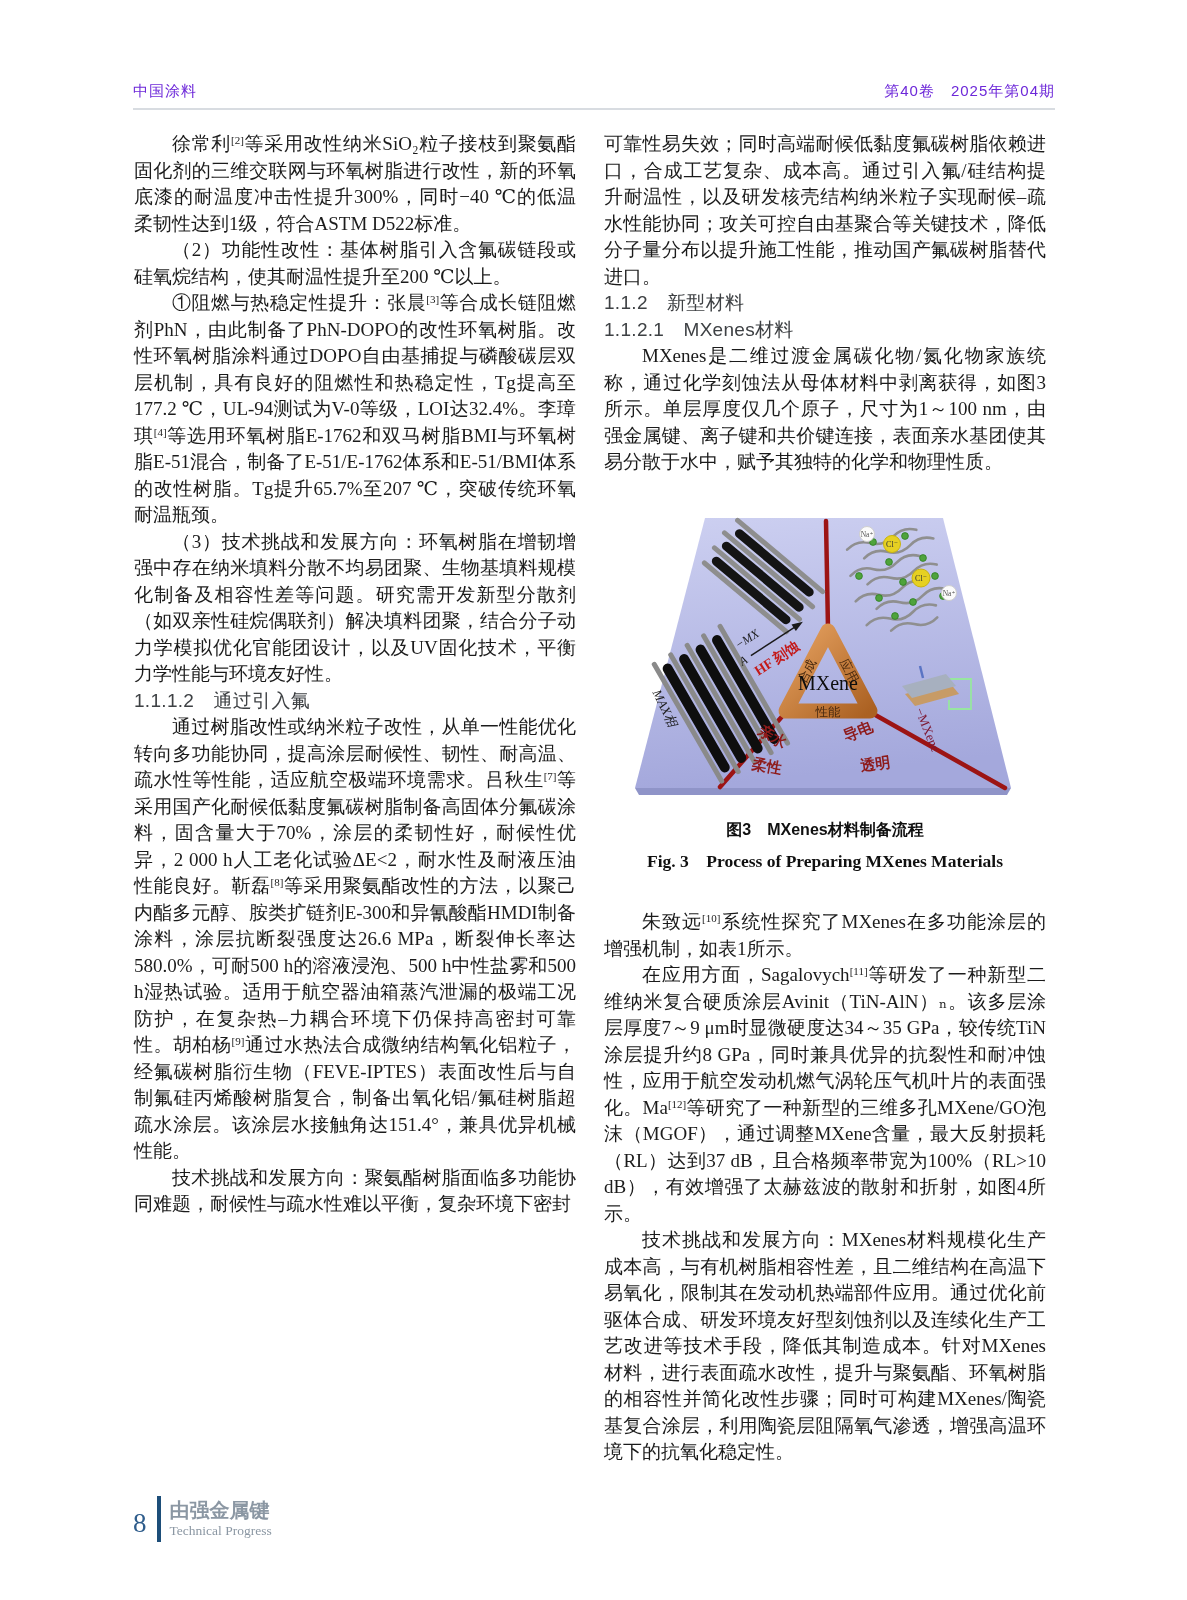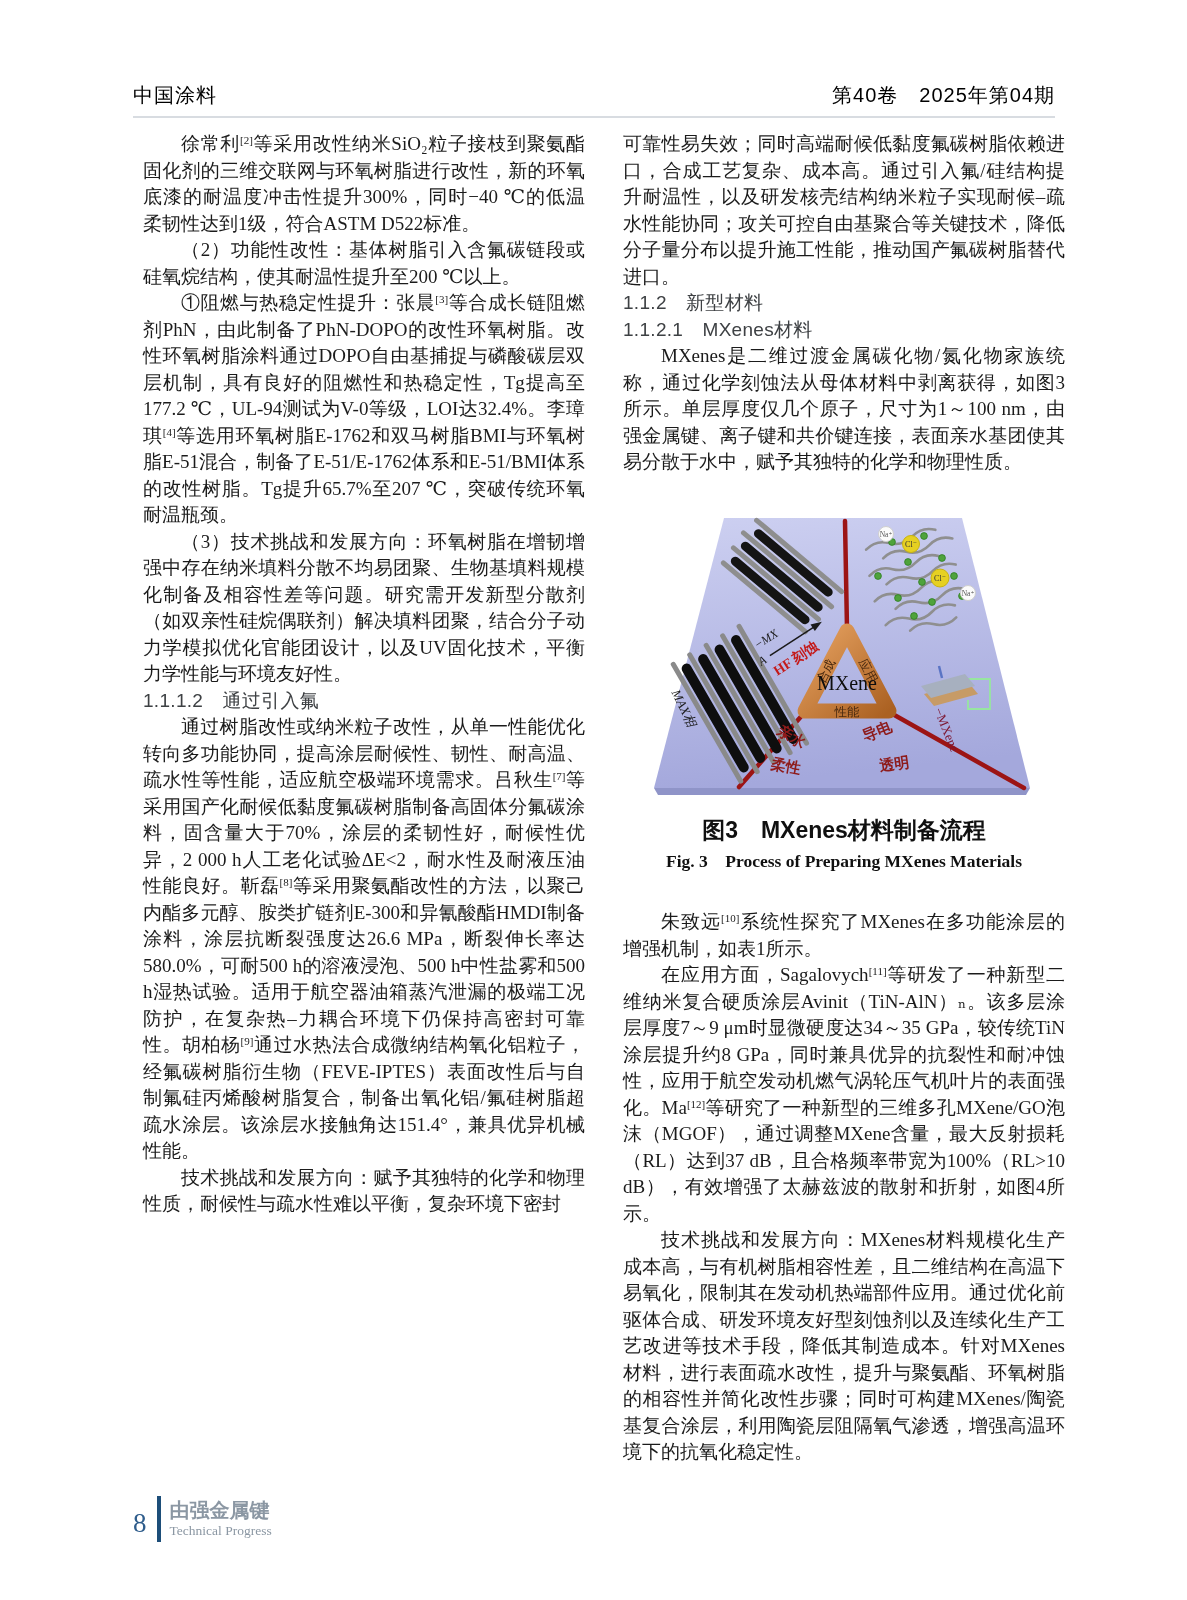--- a/index.html
+++ b/index.html
@@ -1,32 +1,32 @@
 <!DOCTYPE html>
 <html><head>
 <meta charset="utf-8">
 <style>
   html,body{margin:0;padding:0;background:#e8e8e8;}
   .page{position:relative;width:1187px;height:1600px;margin:0 auto;background:#ffffff;overflow:hidden;
         font-family:"Liberation Serif","DejaVu Serif",serif;color:#1b1b1b;}
   
   .header{position:absolute;top:82px;left:133px;width:922px;display:flex;justify-content:space-between;
           align-items:flex-end;padding-bottom:7px;border-bottom:2px solid #d8dce1;
-          font-family:"Liberation Sans","DejaVu Sans",sans-serif;font-size:20px;color:#000000;letter-spacing:1px;}
+          font-family:"Liberation Sans","DejaVu Sans",sans-serif;font-size:15px;color:#6d28d9;letter-spacing:1px;}
   
-  .content{position:absolute;top:131px;left:143px;width:922px;display:flex;gap:38px;}
+  .content{position:absolute;top:131px;left:134px;width:922px;display:flex;gap:28px;}
   .col{width:442px;font-size:19px;line-height:26.5px;text-align:justify;}
   .para{margin:0;text-indent:2em;}
   .para.cont{text-indent:0;}
   sup.ref{font-size:11px;line-height:0;vertical-align:6px;}
   .sec{margin:0;font-family:"Liberation Sans","DejaVu Sans",sans-serif;font-size:19px;font-weight:400;
        color:#3e4144;letter-spacing:0.3px;}
   
   .figure-block{margin:22px 0 36px;text-align:center;}
-  .figcap-cn{font-family:"Liberation Sans","DejaVu Sans",sans-serif;font-weight:bold;font-size:23px;
+  .figcap-cn{font-family:"Liberation Sans","DejaVu Sans",sans-serif;font-weight:bold;font-size:16px;
              color:#101010;margin-top:12px;line-height:26px;}
   .figcap-en{font-family:"Liberation Serif","DejaVu Serif",serif;font-weight:bold;font-size:17.5px;
              color:#101010;margin-top:6px;line-height:24px;}
   
   .footer{position:absolute;left:133px;top:1496px;display:flex;align-items:center;}
   .page-num{font-size:27px;color:#2f5d8c;margin-right:10px;transform:translateY(4px);}
   .footer-bar{width:4px;height:46px;background:#1d4e79;margin-right:9px;}
   .footer-labels{display:flex;flex-direction:column;justify-content:center;color:#8b97a3;}
   .footer-cn{font-family:"Liberation Sans","DejaVu Sans",sans-serif;font-weight:bold;font-size:20px;line-height:24px;}
   .footer-en{font-size:13.5px;line-height:18px;}
@@ -44,21 +44,21 @@
 
   <div class="content">
 
     <div class="col">
       <p class="para">徐常利<sup class="ref">[2]</sup>等采用改性纳米SiO₂粒子接枝到聚氨酯固化剂的三维交联网与环氧树脂进行改性，新的环氧底漆的耐温度冲击性提升300%，同时−40 ℃的低温柔韧性达到1级，符合ASTM D522标准。</p>
       <p class="para">（2）功能性改性：基体树脂引入含氟碳链段或硅氧烷结构，使其耐温性提升至200 ℃以上。</p>
       <p class="para">①阻燃与热稳定性提升：张晨<sup class="ref">[3]</sup>等合成长链阻燃剂PhN，由此制备了PhN-DOPO的改性环氧树脂。改性环氧树脂涂料通过DOPO自由基捕捉与磷酸碳层双层机制，具有良好的阻燃性和热稳定性，Tg提高至177.2 ℃，UL-94测试为V-0等级，LOI达32.4%。李璋琪<sup class="ref">[4]</sup>等选用环氧树脂E-1762和双马树脂BMI与环氧树脂E-51混合，制备了E-51/E-1762体系和E-51/BMI体系的改性树脂。Tg提升65.7%至207 ℃，突破传统环氧耐温瓶颈。</p>
       <p class="para">（3）技术挑战和发展方向：环氧树脂在增韧增强中存在纳米填料分散不均易团聚、生物基填料规模化制备及相容性差等问题。研究需开发新型分散剂（如双亲性硅烷偶联剂）解决填料团聚，结合分子动力学模拟优化官能团设计，以及UV固化技术，平衡力学性能与环境友好性。</p>
       <h3 class="sec">1.1.1.2　通过引入氟</h3>
       <p class="para">通过树脂改性或纳米粒子改性，从单一性能优化转向多功能协同，提高涂层耐候性、韧性、耐高温、疏水性等性能，适应航空极端环境需求。吕秋生<sup class="ref">[7]</sup>等采用国产化耐候低黏度氟碳树脂制备高固体分氟碳涂料，固含量大于70%，涂层的柔韧性好，耐候性优异，2 000 h人工老化试验ΔE&lt;2，耐水性及耐液压油性能良好。靳磊<sup class="ref">[8]</sup>等采用聚氨酯改性的方法，以聚己内酯多元醇、胺类扩链剂E-300和异氰酸酯HMDI制备涂料，涂层抗断裂强度达26.6 MPa，断裂伸长率达580.0%，可耐500 h的溶液浸泡、500 h中性盐雾和500 h湿热试验。适用于航空器油箱蒸汽泄漏的极端工况防护，在复杂热–力耦合环境下仍保持高密封可靠性。胡柏杨<sup class="ref">[9]</sup>通过水热法合成微纳结构氧化铝粒子，经氟碳树脂衍生物（FEVE-IPTES）表面改性后与自制氟硅丙烯酸树脂复合，制备出氧化铝/氟硅树脂超疏水涂层。该涂层水接触角达151.4°，兼具优异机械性能。</p>
-      <p class="para">技术挑战和发展方向：赋予其独特的化学和物理性质，耐候性与疏水性难以平衡，复杂环境下密封</p>
+      <p class="para">技术挑战和发展方向：聚氨酯树脂面临多功能协同难题，耐候性与疏水性难以平衡，复杂环境下密封</p>
     </div>
 
     <div class="col">
       <p class="para cont">可靠性易失效；同时高端耐候低黏度氟碳树脂依赖进口，合成工艺复杂、成本高。通过引入氟/硅结构提升耐温性，以及研发核壳结构纳米粒子实现耐候–疏水性能协同；攻关可控自由基聚合等关键技术，降低分子量分布以提升施工性能，推动国产氟碳树脂替代进口。</p>
       <h3 class="sec">1.1.2　新型材料</h3>
       <h3 class="sec">1.1.2.1　MXenes材料</h3>
       <p class="para">MXenes是二维过渡金属碳化物/氮化物家族统称，通过化学刻蚀法从母体材料中剥离获得，如图3所示。单层厚度仅几个原子，尺寸为1～100 nm，由强金属键、离子键和共价键连接，表面亲水基团使其易分散于水中，赋予其独特的化学和物理性质。</p>
 
       <div class="figure-block">
         <svg viewBox="0 0 440 300" width="440" height="300">

